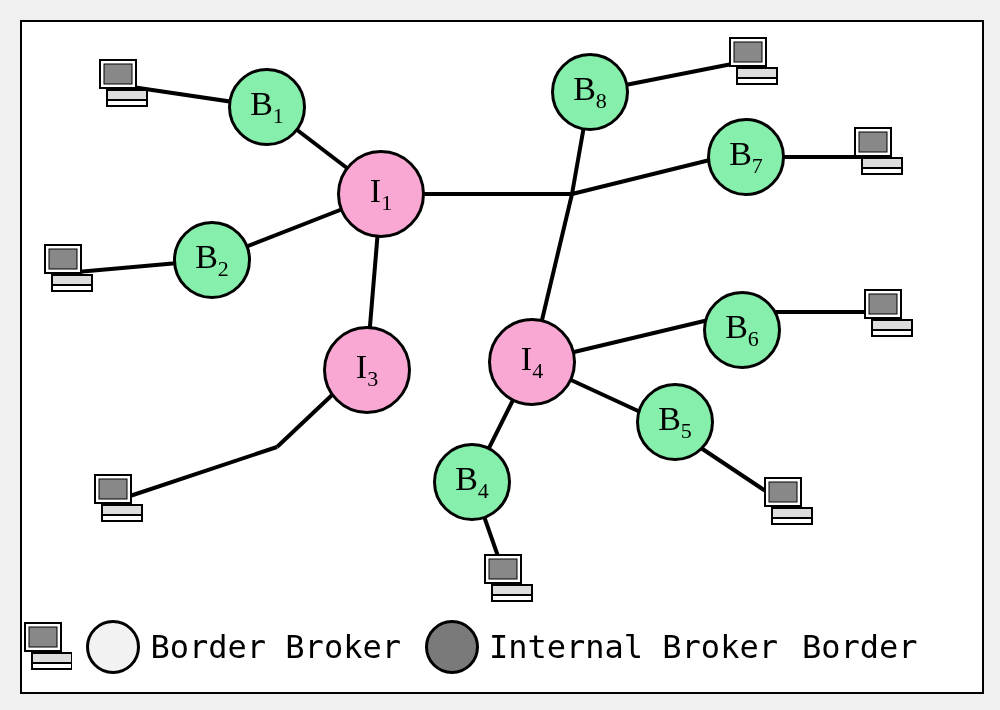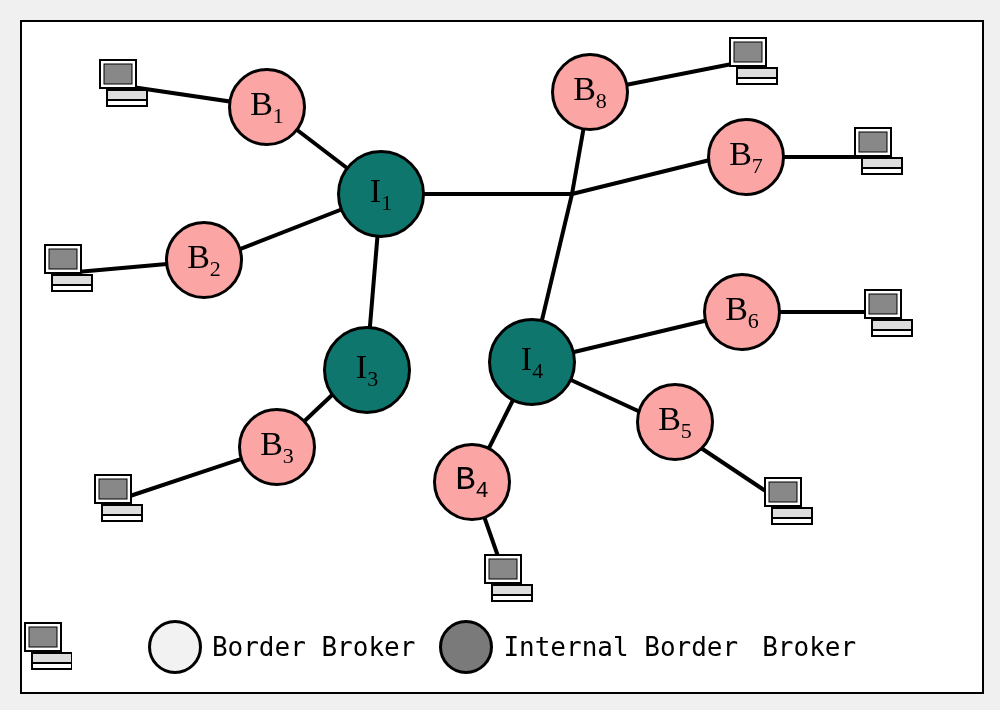--- a/index.html
+++ b/index.html
@@ -32,46 +32,46 @@
     border-radius: 50%;
     border: 3px solid #000;
     display: flex;
     align-items: center;
     justify-content: center;
     font-family: "Times New Roman", serif;
     font-size: 34px;
     box-sizing: border-box;
   }
   .border-broker {
-    background: #fca5a5;
+    background: #86efac;
     width: 78px;
     height: 78px;
   }
   .internal-broker {
-    background: #0f766e;
+    background: #f9a8d4;
     width: 88px;
     height: 88px;
     color: #000;
     text-align: center;
   }
   .node sub {
     font-size: 22px;
     vertical-align: sub;
   }
   .legend {
     position: absolute;
     bottom: 18px;
     left: 0;
     width: 100%;
     display: flex;
     justify-content: center;
     align-items: center;
     gap: 24px;
     font-family: monospace;
-    font-size: 26px;
+    font-size: 32px;
   }
   .legend-item {
     display: flex;
     align-items: center;
     gap: 10px;
   }
   .legend-circle {
     width: 54px;
     height: 54px;
     border-radius: 50%;
@@ -143,55 +143,52 @@
   <div class="node internal-broker" style="left:301px; top:304px;">
     <span><span>I</span><sub>3</sub></span>
   </div>
   <div class="node internal-broker" style="left:466px; top:296px;">
     <span><span>I</span><sub>4</sub></span>
   </div>
 
   <div class="node border-broker" style="left:206px; top:46px;">
     <span><span>B</span><sub>1</sub></span>
   </div>
-  <div class="node border-broker" style="left:143px; top:199px;">
+  <div class="node border-broker" style="left:151px; top:199px;">
     <span><span>B</span><sub>2</sub></span>
   </div>
-  <div class="node border-broker" style="left:216px; top:386px;">
-    <span><span>B</span><sub>3</sub></span>
-  </div>
-  <div class="node border-broker" style="left:411px; top:421px;font-family:Liberation Mono, monospace;">
+  <div class="node border-broker" style="left:411px; top:421px;">
     <span><span>B</span><sub>4</sub></span>
   </div>
   <div class="node border-broker" style="left:614px; top:361px;">
     <span><span>B</span><sub>5</sub></span>
   </div>
-  <div class="node border-broker" style="left:681px; top:251px;justify-content:center;">
+  <div class="node border-broker" style="left:681px; top:269px;justify-content:center;">
     <span><span>B</span><sub>6</sub></span>
   </div>
   <div class="node border-broker" style="left:685px; top:96px;">
     <span><span>B</span><sub>7</sub></span>
   </div>
   <div class="node border-broker" style="left:529px; top:31px;">
     <span><span>B</span><sub>8</sub></span>
   </div>
 
   <div class="legend">
     <div class="legend-item">
       <div class="legend-circle border"></div>
       <span>Border Broker</span>
     </div>
     <div class="legend-item">
       <div class="legend-circle internal"></div>
-      <span>Internal Border</span>
+      <span>Internal Broker</span>
     </div>
     <div class="legend-item">
       <svg class="client-icon" viewBox="-25 -25 50 50">
         <rect x="-22" y="-22" width="36" height="28" fill="#fff" stroke="#000" stroke-width="2"></rect>
         <rect x="-18" y="-18" width="28" height="20" fill="#888" stroke="#000" stroke-width="1"></rect>
         <rect x="-15" y="8" width="40" height="10" fill="#ddd" stroke="#000" stroke-width="2"></rect>
         <rect x="-15" y="18" width="40" height="6" fill="#fff" stroke="#000" stroke-width="2"></rect>
       </svg>
-      <span>Broker</span>
+      <span>Border</span>
     </div>
   </div>
 
 </div>
 
 </body></html>

